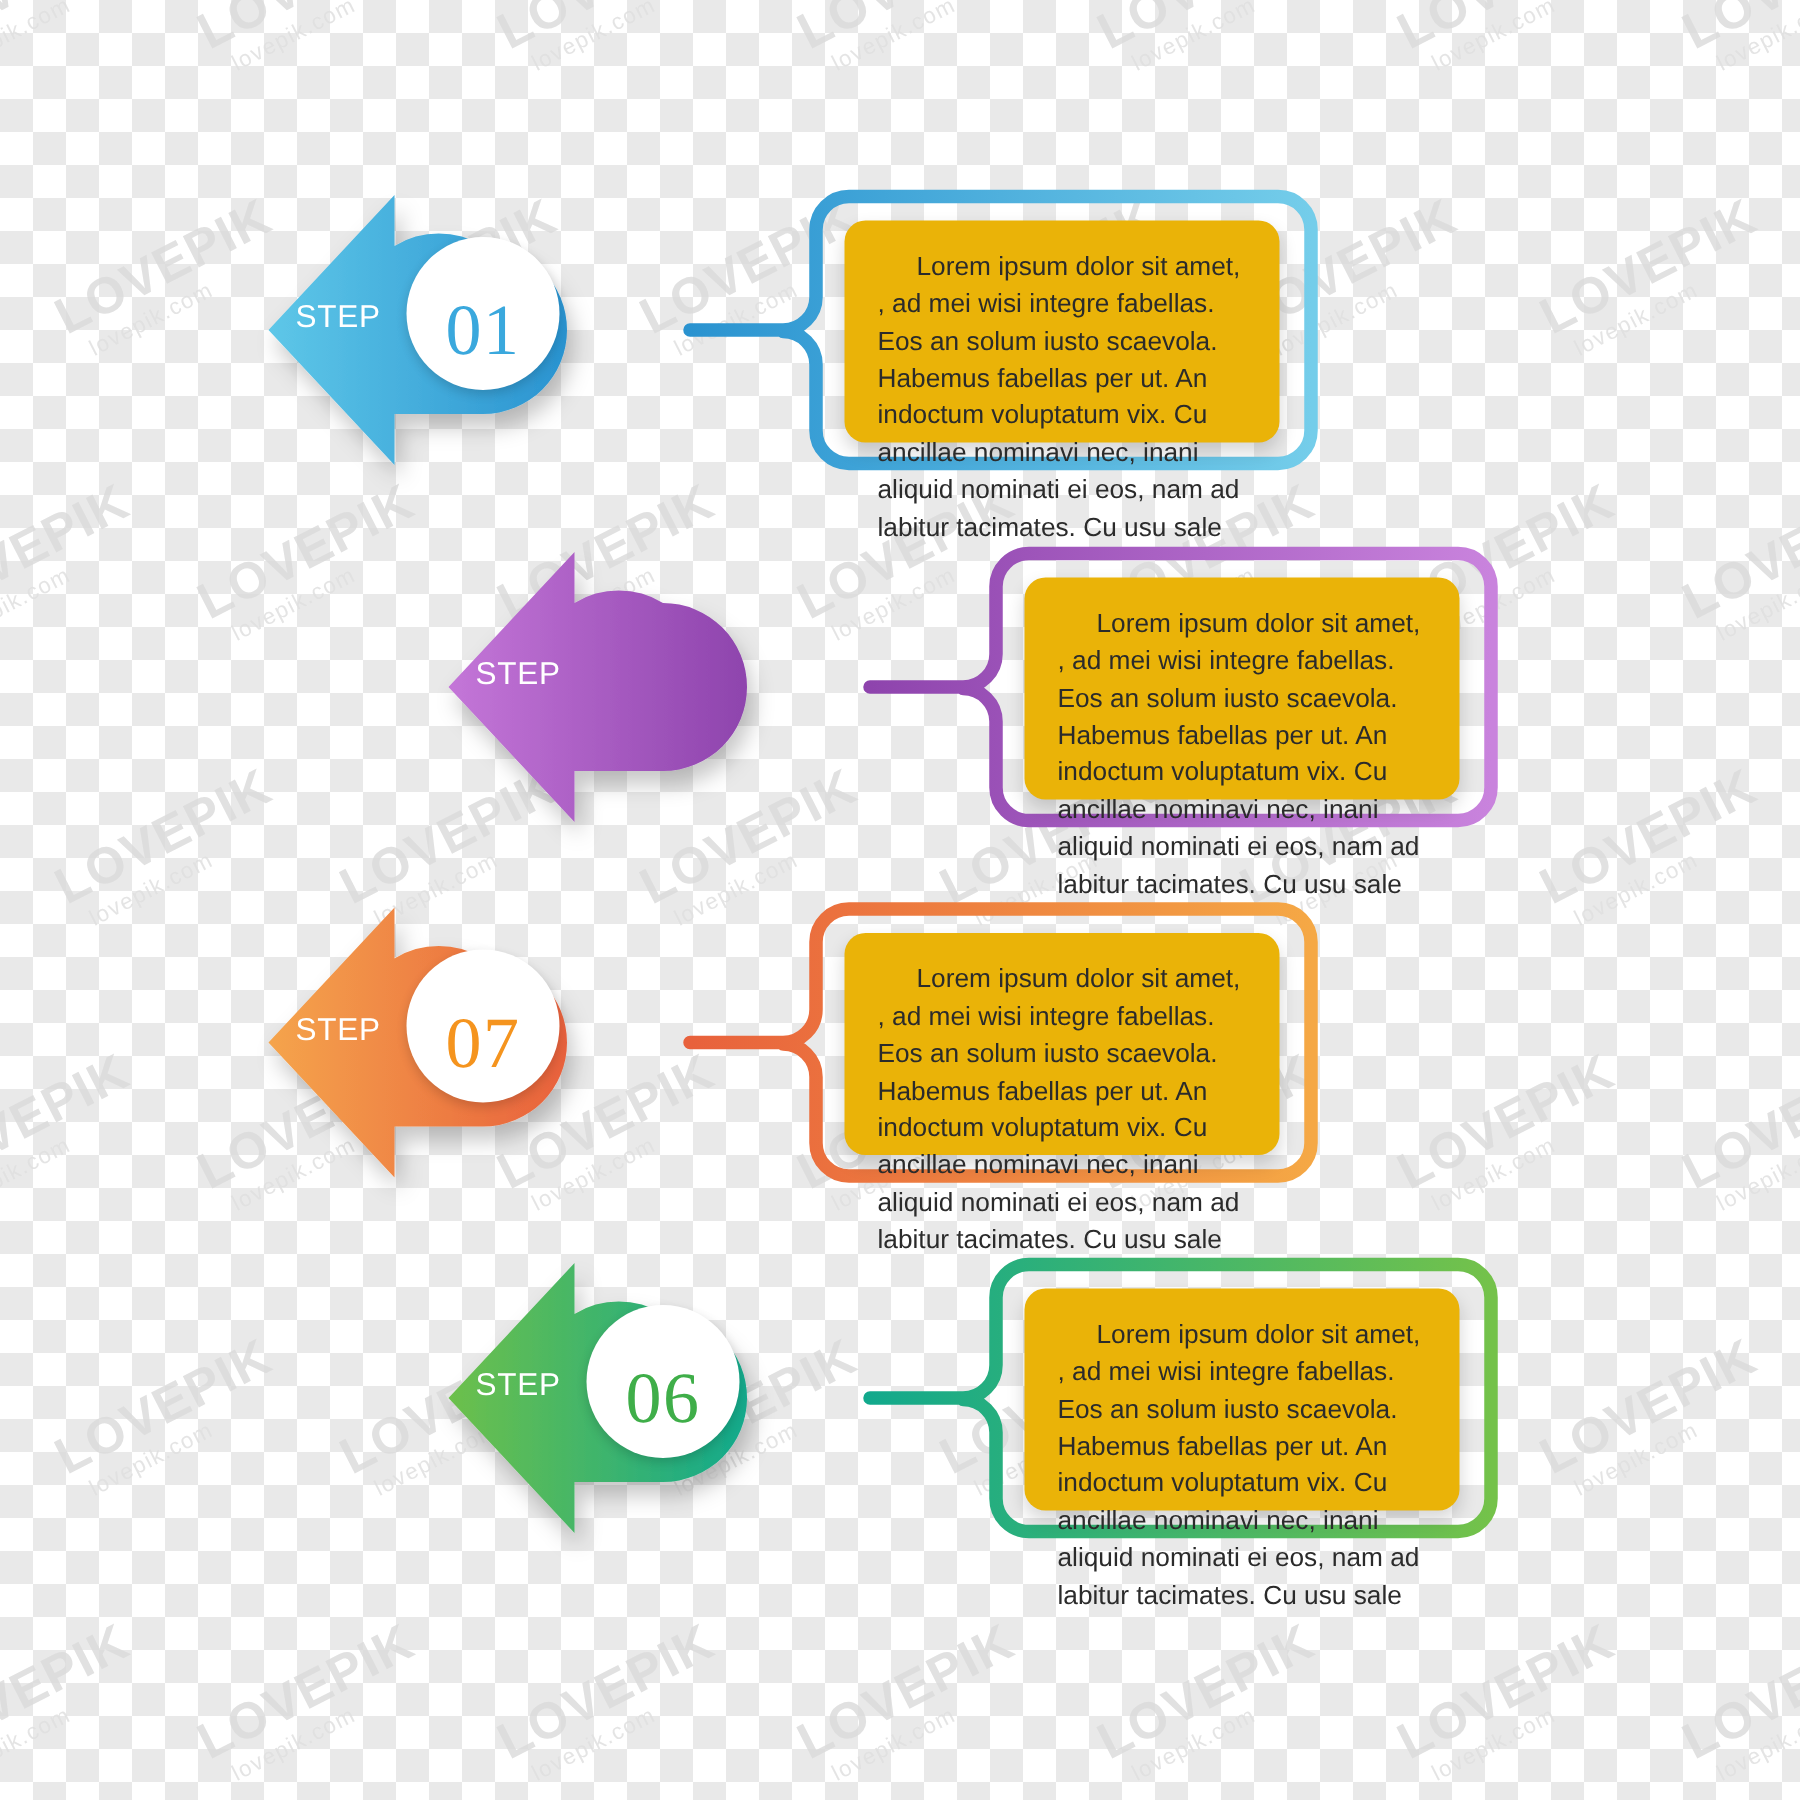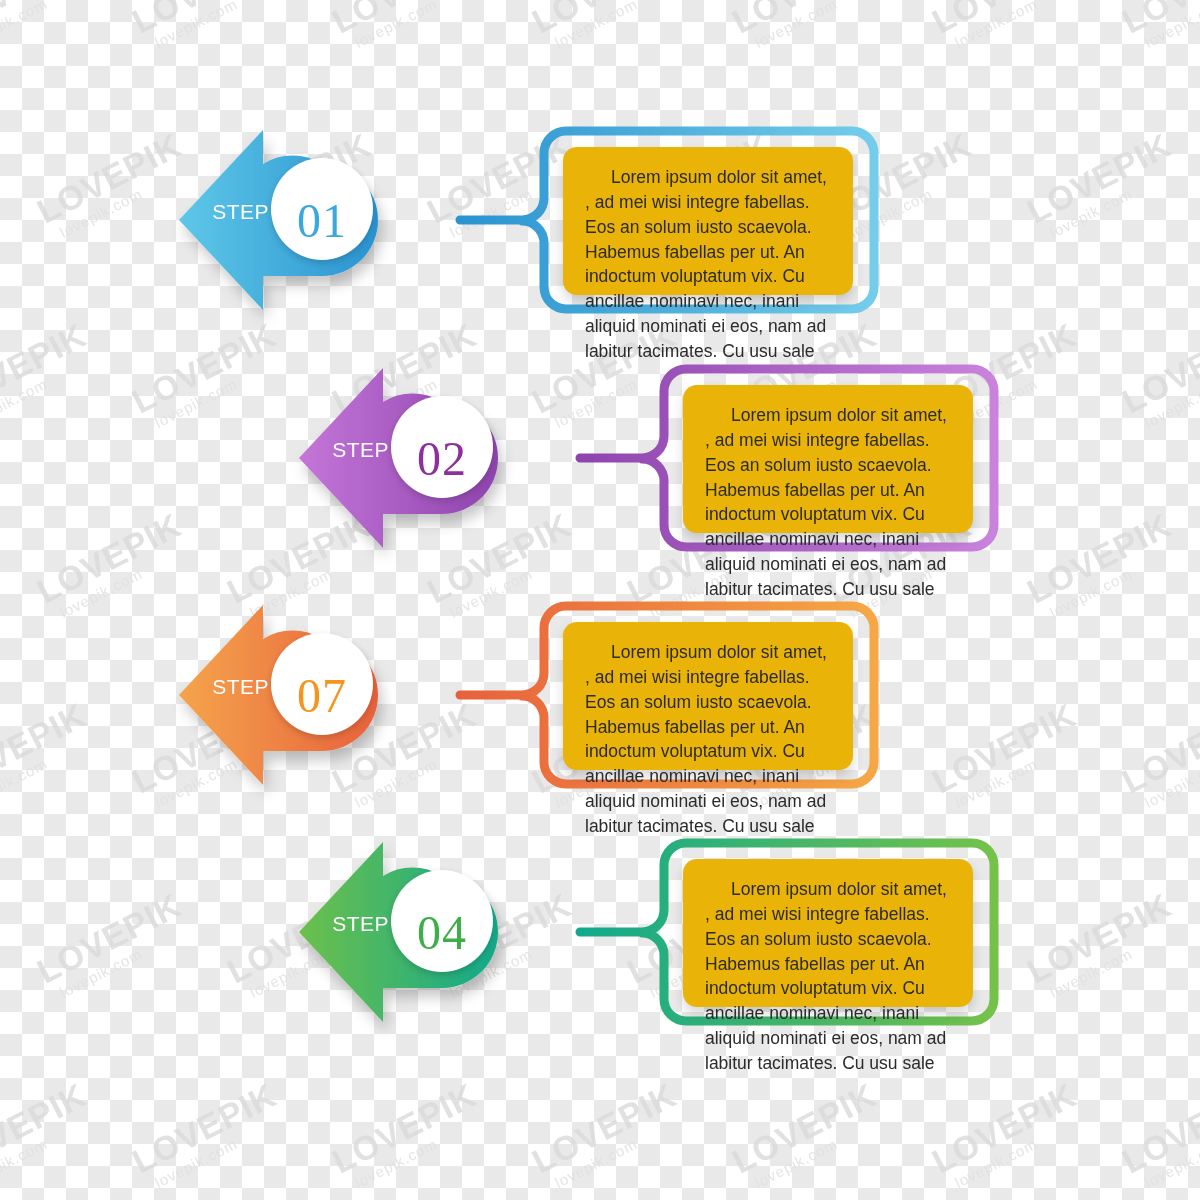--- a/index.html
+++ b/index.html
@@ -54,21 +54,21 @@
     border-radius:50%;background:#ffffff;
     box-shadow:0 3px 7px rgba(0,0,0,.16);
     display:flex;align-items:center;justify-content:center;
   }
   .num-circle span{
     font-size:48px;font-weight:400;line-height:1;
     font-family:"Liberation Serif",serif;letter-spacing:1px;margin-top:24px;
   }
   .step-label{
     position:absolute;left:22px;top:80px;width:72px;
-    text-align:right;color:#ffffff;font-size:21px;letter-spacing:.5px;
+    text-align:left;color:#ffffff;font-size:21px;letter-spacing:.5px;
     font-family:"Liberation Sans",sans-serif;
   }
 
   
   .frame-wrap{position:absolute;top:0;}
   .frame-wrap svg{display:block;overflow:visible;}
 
   
   .text-card{
     position:absolute;
@@ -327,23 +327,20 @@
           </linearGradient>
           <filter id="sh2" x="-30%" y="-30%" width="180%" height="190%">
             <feDropShadow dx="4" dy="9" stdDeviation="7" flood-color="#000" flood-opacity="0.22"></feDropShadow>
           </filter>
         </defs>
         <path d="M 88 10 L 88 44 A 56 56 0 0 1 147 44 L 147 44
                  A 56 56 0 0 1 147 156 L 88 156 L 88 190
                  L 4 100 Z" fill="url(#g2)" filter="url(#sh2)"></path>
       </svg>
       <div class="step-label">STEP</div>
-      <div class="num-circle">
-        <span style="color:#8e2f9e">02</span>
-      </div>
     </div>
 
     <div class="frame-wrap" style="left:285px;top:5px">
       <svg width="420" height="190" viewBox="0 0 420 190">
         <defs>
           <linearGradient id="fg2" x1="0" y1="0.5" x2="1" y2="0.5">
             <stop offset="0%" stop-color="#8e44ad"></stop>
             <stop offset="100%" stop-color="#c983dd"></stop>
           </linearGradient>
         </defs>
@@ -404,21 +401,21 @@
           <filter id="sh4" x="-30%" y="-30%" width="180%" height="190%">
             <feDropShadow dx="4" dy="9" stdDeviation="7" flood-color="#000" flood-opacity="0.22"></feDropShadow>
           </filter>
         </defs>
         <path d="M 88 10 L 88 44 A 56 56 0 0 1 147 44 L 147 44
                  A 56 56 0 0 1 147 156 L 88 156 L 88 190
                  L 4 100 Z" fill="url(#g4)" filter="url(#sh4)"></path>
       </svg>
       <div class="step-label">STEP</div>
       <div class="num-circle">
-        <span style="color:#3fae49">04</span>
+        <span style="color:#3fae49">06</span>
       </div>
     </div>
 
     <div class="frame-wrap" style="left:285px;top:5px">
       <svg width="420" height="190" viewBox="0 0 420 190">
         <defs>
           <linearGradient id="fg4" x1="0" y1="0.5" x2="1" y2="0.5">
             <stop offset="0%" stop-color="#12a98c"></stop>
             <stop offset="100%" stop-color="#74c24a"></stop>
           </linearGradient>

